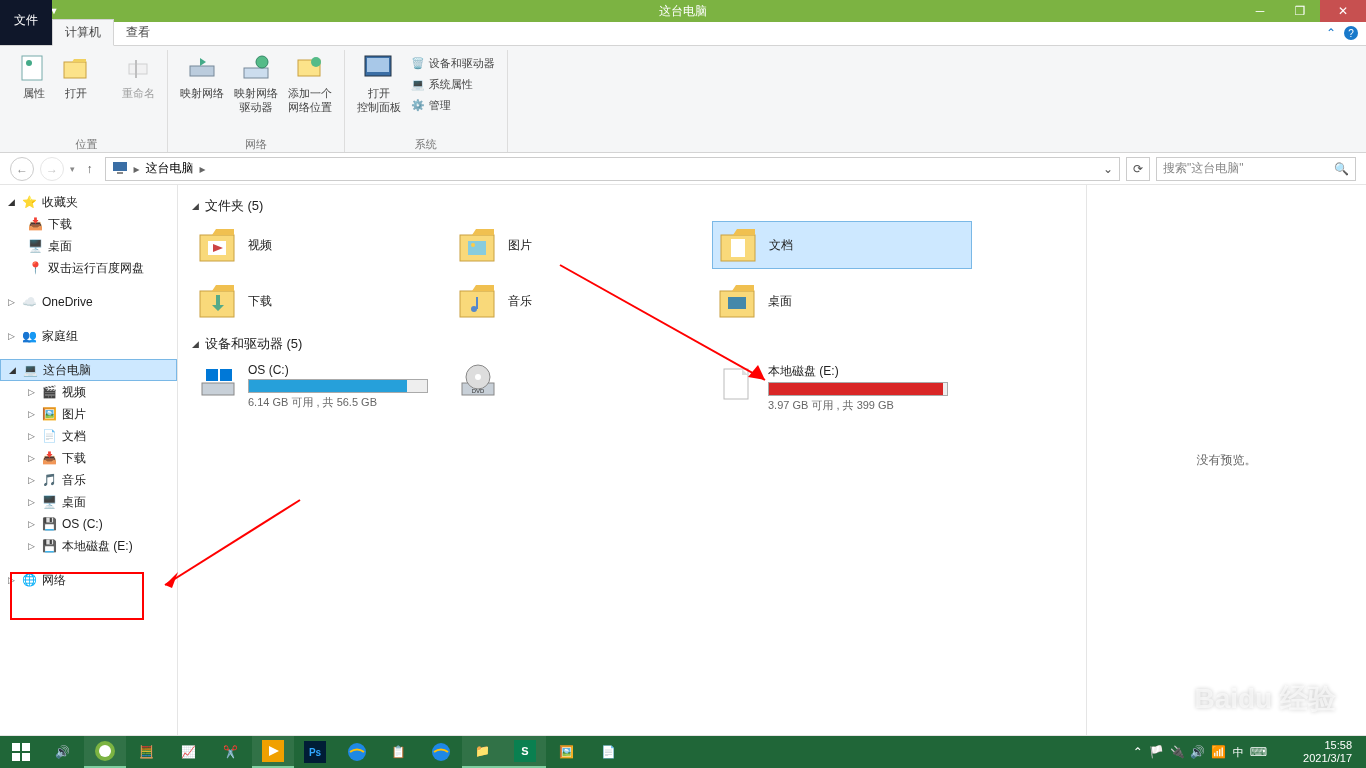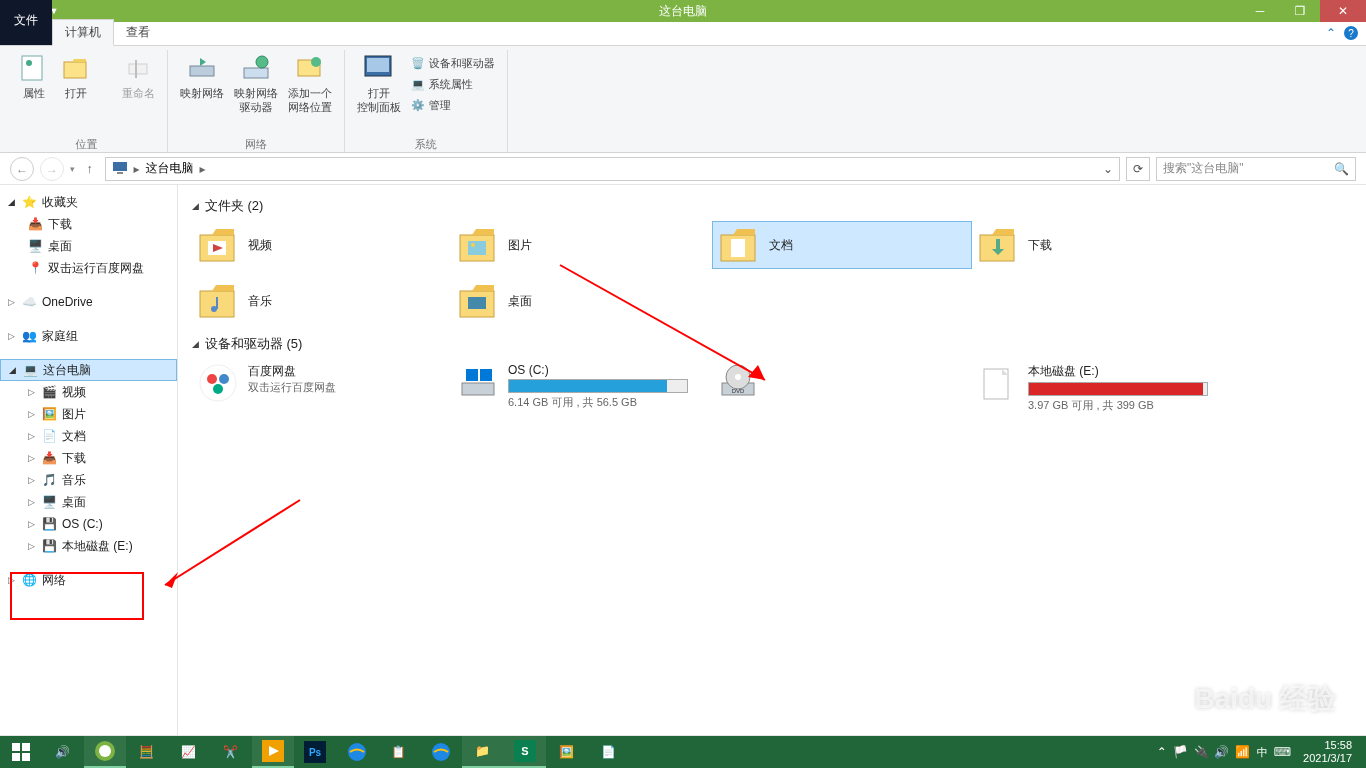--- a/index.html
+++ b/index.html
@@ -67,21 +67,21 @@
 .drive-bar-fill { height: 100%; }
 
 .preview { width: 280px; border-left: 1px solid #e5e5e5; display: flex; align-items: center; justify-content: center; color: #666; font-size: 12px; }
 
 .statusbar { height: 24px; border-top: 1px solid #e5e5e5; display: flex; align-items: center; padding: 0 12px; font-size: 12px; color: #333; gap: 16px; }
 
 .taskbar { position: absolute; bottom: 0; left: 0; right: 0; height: 32px; background: #206638; display: flex; align-items: center; }
 .task-icon { width: 42px; height: 32px; display: flex; align-items: center; justify-content: center; }
 .task-active { border-bottom: 2px solid #7fcfa0; background: rgba(255,255,255,0.08); }
 .systray { margin-left: auto; display: flex; align-items: center; color: #fff; gap: 6px; padding-right: 8px; }
-.clock { text-align: right; font-size: 11px; line-height: 13px; padding: 0 6px; }
+.clock { text-align: right; font-size: 11px; line-height: 13px; padding: 0 6px; margin-left: 24px; }
 
 .red-box { position: absolute; border: 2px solid red; pointer-events: none; }
 .red-arrow { position: absolute; pointer-events: none; }
 
 .watermark { position: absolute; right: 30px; bottom: 50px; color: rgba(255,255,255,0.6); font-size: 28px; font-weight: bold; pointer-events: none; text-shadow: 0 0 4px rgba(0,0,0,0.2); }
 </style>
 </head>
 <body>
 
 <div class="titlebar">
@@ -319,21 +319,21 @@
     <div class="tree-item root">
         <span class="tree-triangle">▷</span>
         <span class="tree-icon">🌐</span>
         <span>网络</span>
       </div>
   </div>
 
   <div class="content">
     <div class="sect-header">
         <span class="sect-triangle">◢</span>
-        <span>文件夹 (2)</span>
+        <span>文件夹 (5)</span>
       </div>
     <div class="folder-grid">
       <div class="folder-item">
           <svg class="folder-icon">
             <rect x="2" y="10" width="34" height="26" fill="#f9d97a" stroke="#c9a040"></rect>
             <polygon points="2,10 14,10 18,4 36,4 36,10" fill="#f0c050"></polygon>
             <rect x="10" y="16" width="18" height="14" fill="#fff"></rect>
             <polygon points="15,19 25,23 15,27" fill="#c44"></polygon>
           </svg>
           <span class="folder-label">视频</span>
@@ -382,32 +382,20 @@
         </div>
     </div>
 
     <div class="sect-header" style="margin-top:10px;">
         <span class="sect-triangle">◢</span>
         <span>设备和驱动器 (5)</span>
       </div>
     <div class="drive-grid">
       <div class="drive-item">
         <svg class="drive-icon">
-            <circle cx="20" cy="20" r="18" fill="#fff" stroke="#eee"></circle>
-            <circle cx="14" cy="16" r="5" fill="#e44"></circle>
-            <circle cx="26" cy="16" r="5" fill="#48c"></circle>
-            <circle cx="20" cy="26" r="5" fill="#0a8"></circle>
-          </svg>
-        <div class="drive-info">
-            <div class="drive-name">百度网盘</div>
-            <div class="drive-sub">双击运行百度网盘</div>
-          </div>
-      </div>
-      <div class="drive-item">
-        <svg class="drive-icon">
             <rect x="4" y="20" width="32" height="12" fill="#c8d0d8" stroke="#888"></rect>
             <rect x="8" y="6" width="12" height="12" fill="#0078d7"></rect>
             <rect x="22" y="6" width="12" height="12" fill="#0078d7"></rect>
           </svg>
         <div class="drive-info">
             <div class="drive-name">OS (C:)</div>
             <div class="drive-bar">
               <div class="drive-bar-fill" style="width:89%;background:#26a0da;"></div>
             </div>
             <div class="drive-sub">6.14 GB 可用 , 共 56.5 GB</div>
@@ -430,20 +418,23 @@
             <div class="drive-name">本地磁盘 (E:)</div>
             <div class="drive-bar">
               <div class="drive-bar-fill" style="width:98%;background:#d92626;"></div>
             </div>
             <div class="drive-sub">3.97 GB 可用 , 共 399 GB</div>
           </div>
       </div>
     </div>
   </div>
 
+  <div class="preview">
+      <span>没有预览。</span>
+    </div>
 </div>
 
 <div class="statusbar">
   <span>10 个项目</span>
   <span>选中 1 个项目</span>
 </div>
 
 <div class="taskbar">
   <div class="task-icon">
       <svg width="18" height="18">

